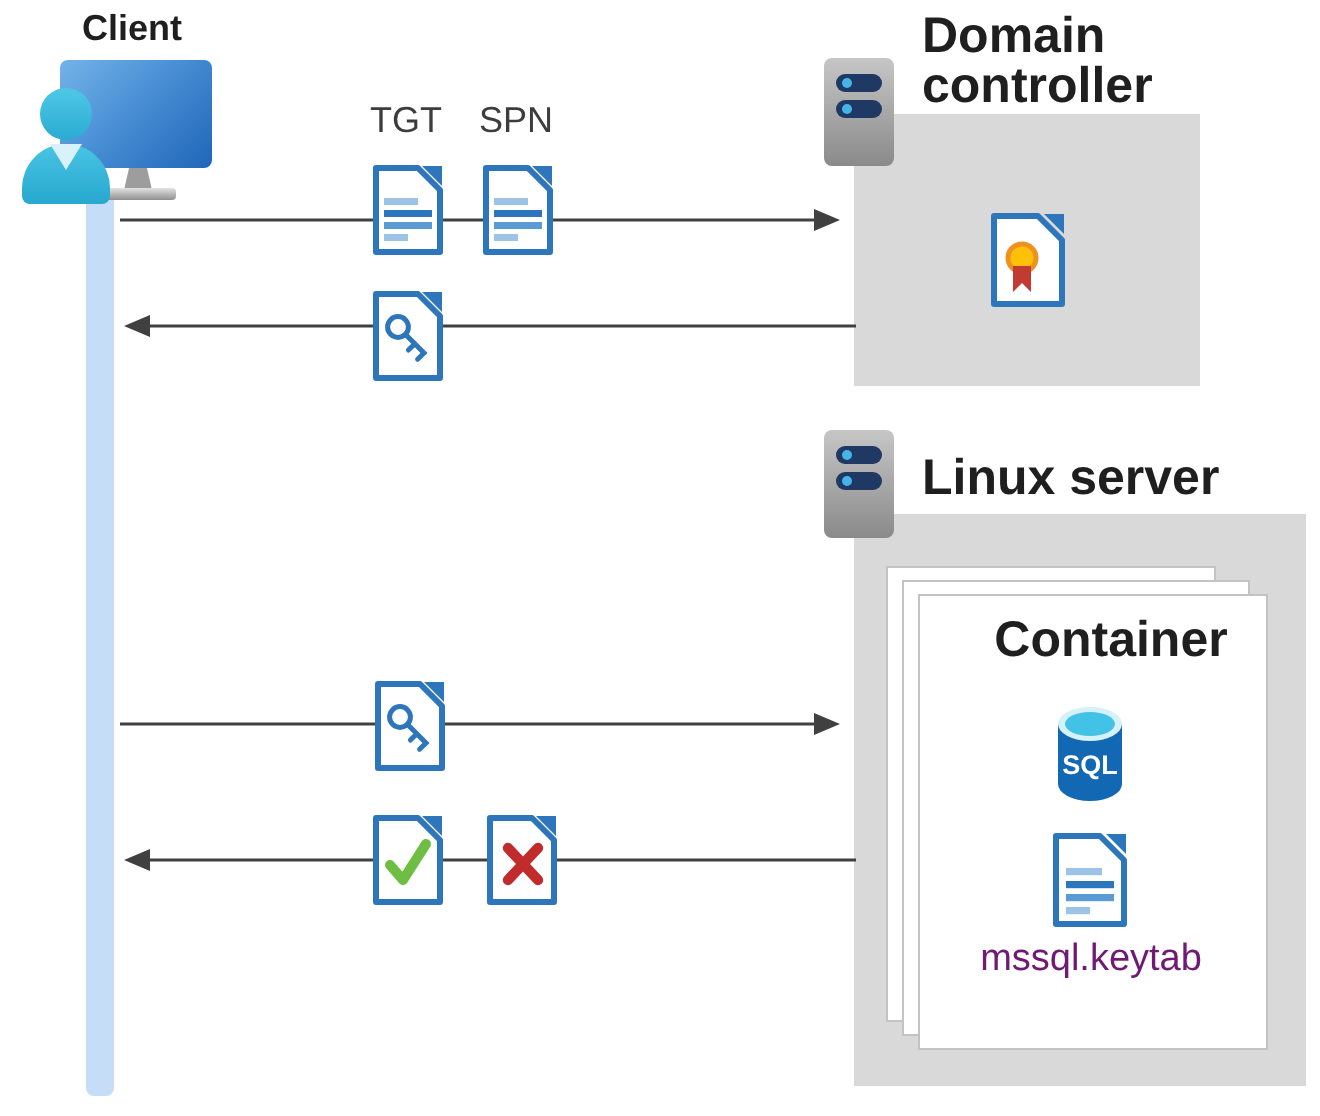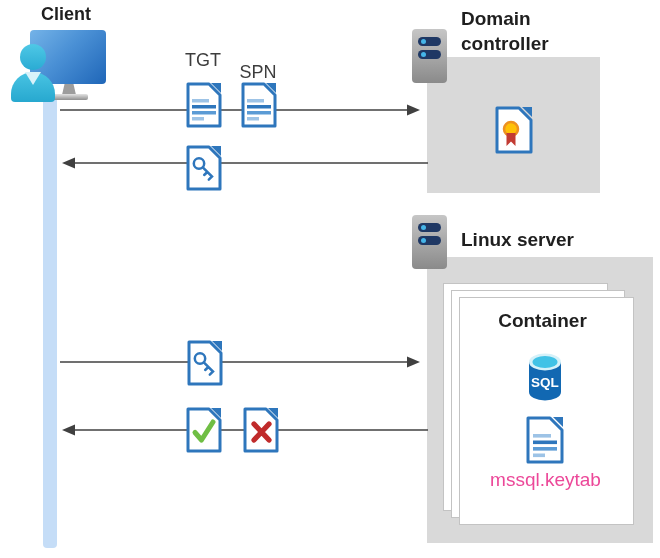--- a/index.html
+++ b/index.html
@@ -1,21 +1,21 @@
 <!DOCTYPE html>
 <html style="--doc-blue: #2E76BC; --doc-line-light: #9DC3E6; --doc-line-mid: #5B9BD5; --arrow: #404040; --gray-box: #D9D9D9; --timeline-blue: #C5DDF7; --check-green: #6FBE44; --cross-red: #C02B2B; --cert-yellow: #FFC107; --cert-orange: #ED9121; --ribbon-red: #C23B33; --sql-body: #1268B2; --sql-top-rim: #D5F1F9; --sql-top: #41C2E6; --server-pill: #1F3864; --server-dot: #45B5E8; --heading: #1F1F1F; --muted-text: #595959;"><head>
 <meta charset="utf-8">
 <style>
   html,body{margin:0;padding:0;background:#fff;}
   #canvas{
     position:relative;width:660px;height:558px;background:#fff;overflow:hidden;
     font-family:"Liberation Sans",sans-serif;color:#1f1f1f;padding-left:31px;
   }
   .abs{position:absolute;}
-  .heading{font-weight:700;font-size:19px;color:var(--heading);line-height:25px;}
+  .heading{font-weight:700;font-size:25px;color:var(--heading);line-height:25px;}
   .plain{font-weight:400;font-size:18px;color:#3d3d3d;}
   .muted{font-weight:400;font-size:19px;color:var(--muted-text);}
   .center{text-align:center;}
 
   
   #timeline{left:43px;top:96px;width:14px;height:452px;background:var(--timeline-blue);border-radius:0 0 4px 4px;}
   #client-group{left:8px;top:28px;width:112px;height:74px;}
   #monitor{position:absolute;left:22px;top:2px;width:76px;height:54px;border-radius:4px;
     background:linear-gradient(135deg,#74b3e8 0%,#4a90d5 45%,#1f66b8 100%);}
   #monitor-neck{position:absolute;left:54px;top:56px;width:14px;height:11px;background:#9d9d9d;
@@ -39,24 +39,24 @@
   .server-pill{position:absolute;left:6px;width:23px;height:9px;border-radius:4.5px;background:var(--server-pill);}
   .server-dot{position:absolute;left:3px;top:2px;width:5px;height:5px;border-radius:50%;background:var(--server-dot);}
   #dc-server{left:412px;top:29px;}
   #linux-server{left:412px;top:215px;}
 
   
   #client-label{left:16px;top:2px;width:100px;font-size:18px;}
   #dc-label{left:461px;top:6px;width:120px;}
   #linux-label{left:461px;top:227px;width:180px;}
   #tgt-label{left:183px;top:50px;width:40px;}
-  #spn-label{left:238px;top:50px;width:40px;margin-top:12px;}
+  #spn-label{left:238px;top:50px;width:40px;}
   #accepted-label{left:110px;top:460px;width:220px;}
-  #keytab-label{left:459px;top:469px;width:173px;font-size:19px;color:#ec4899;}
-  #container-label{left:456px;top:308px;width:173px;}
+  #keytab-label{left:459px;top:469px;width:173px;font-size:19px;color:#701a75;}
+  #container-label{left:469px;top:308px;width:173px;}
 
   
   .page{background:#fff;border:1px solid #c3c3c3;position:absolute;}
   #page-back{left:443px;top:283px;width:163px;height:226px;}
   #page-mid{left:451px;top:290px;width:172px;height:226px;}
   #page-front{left:459px;top:297px;width:173px;height:226px;}
 
   
   .arrow-svg{position:absolute;overflow:visible;}
   .doc{position:absolute;}

